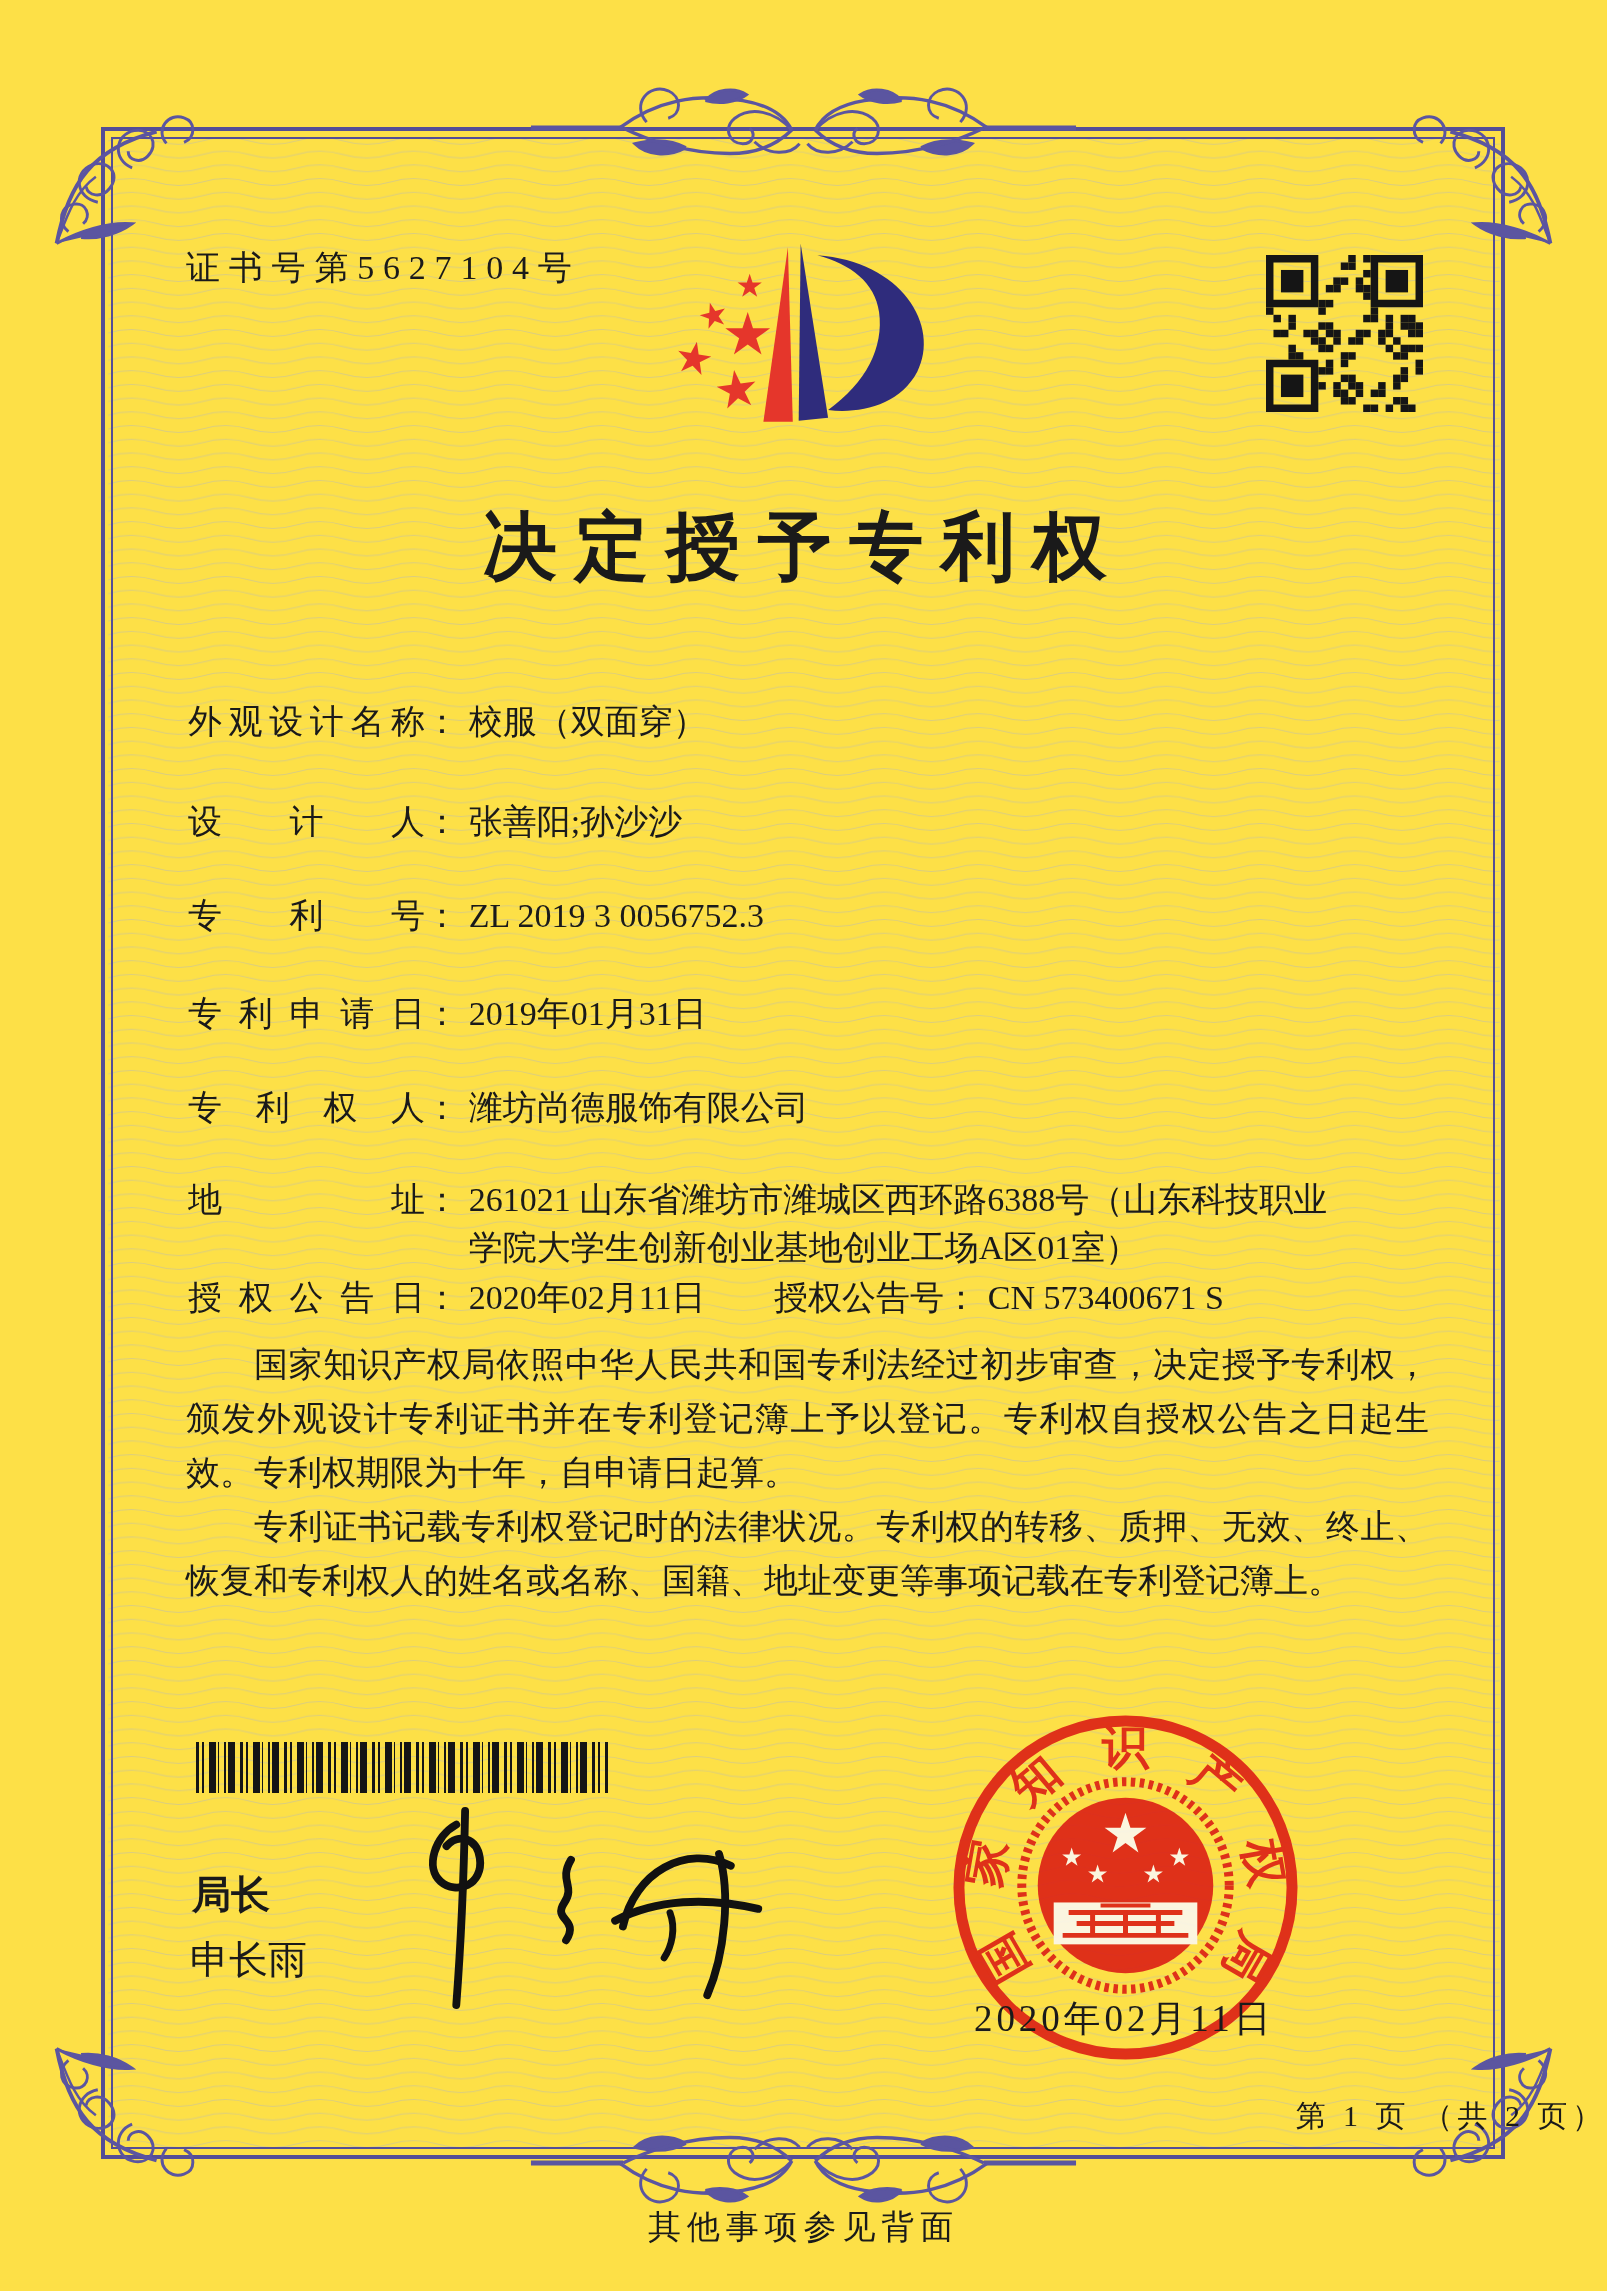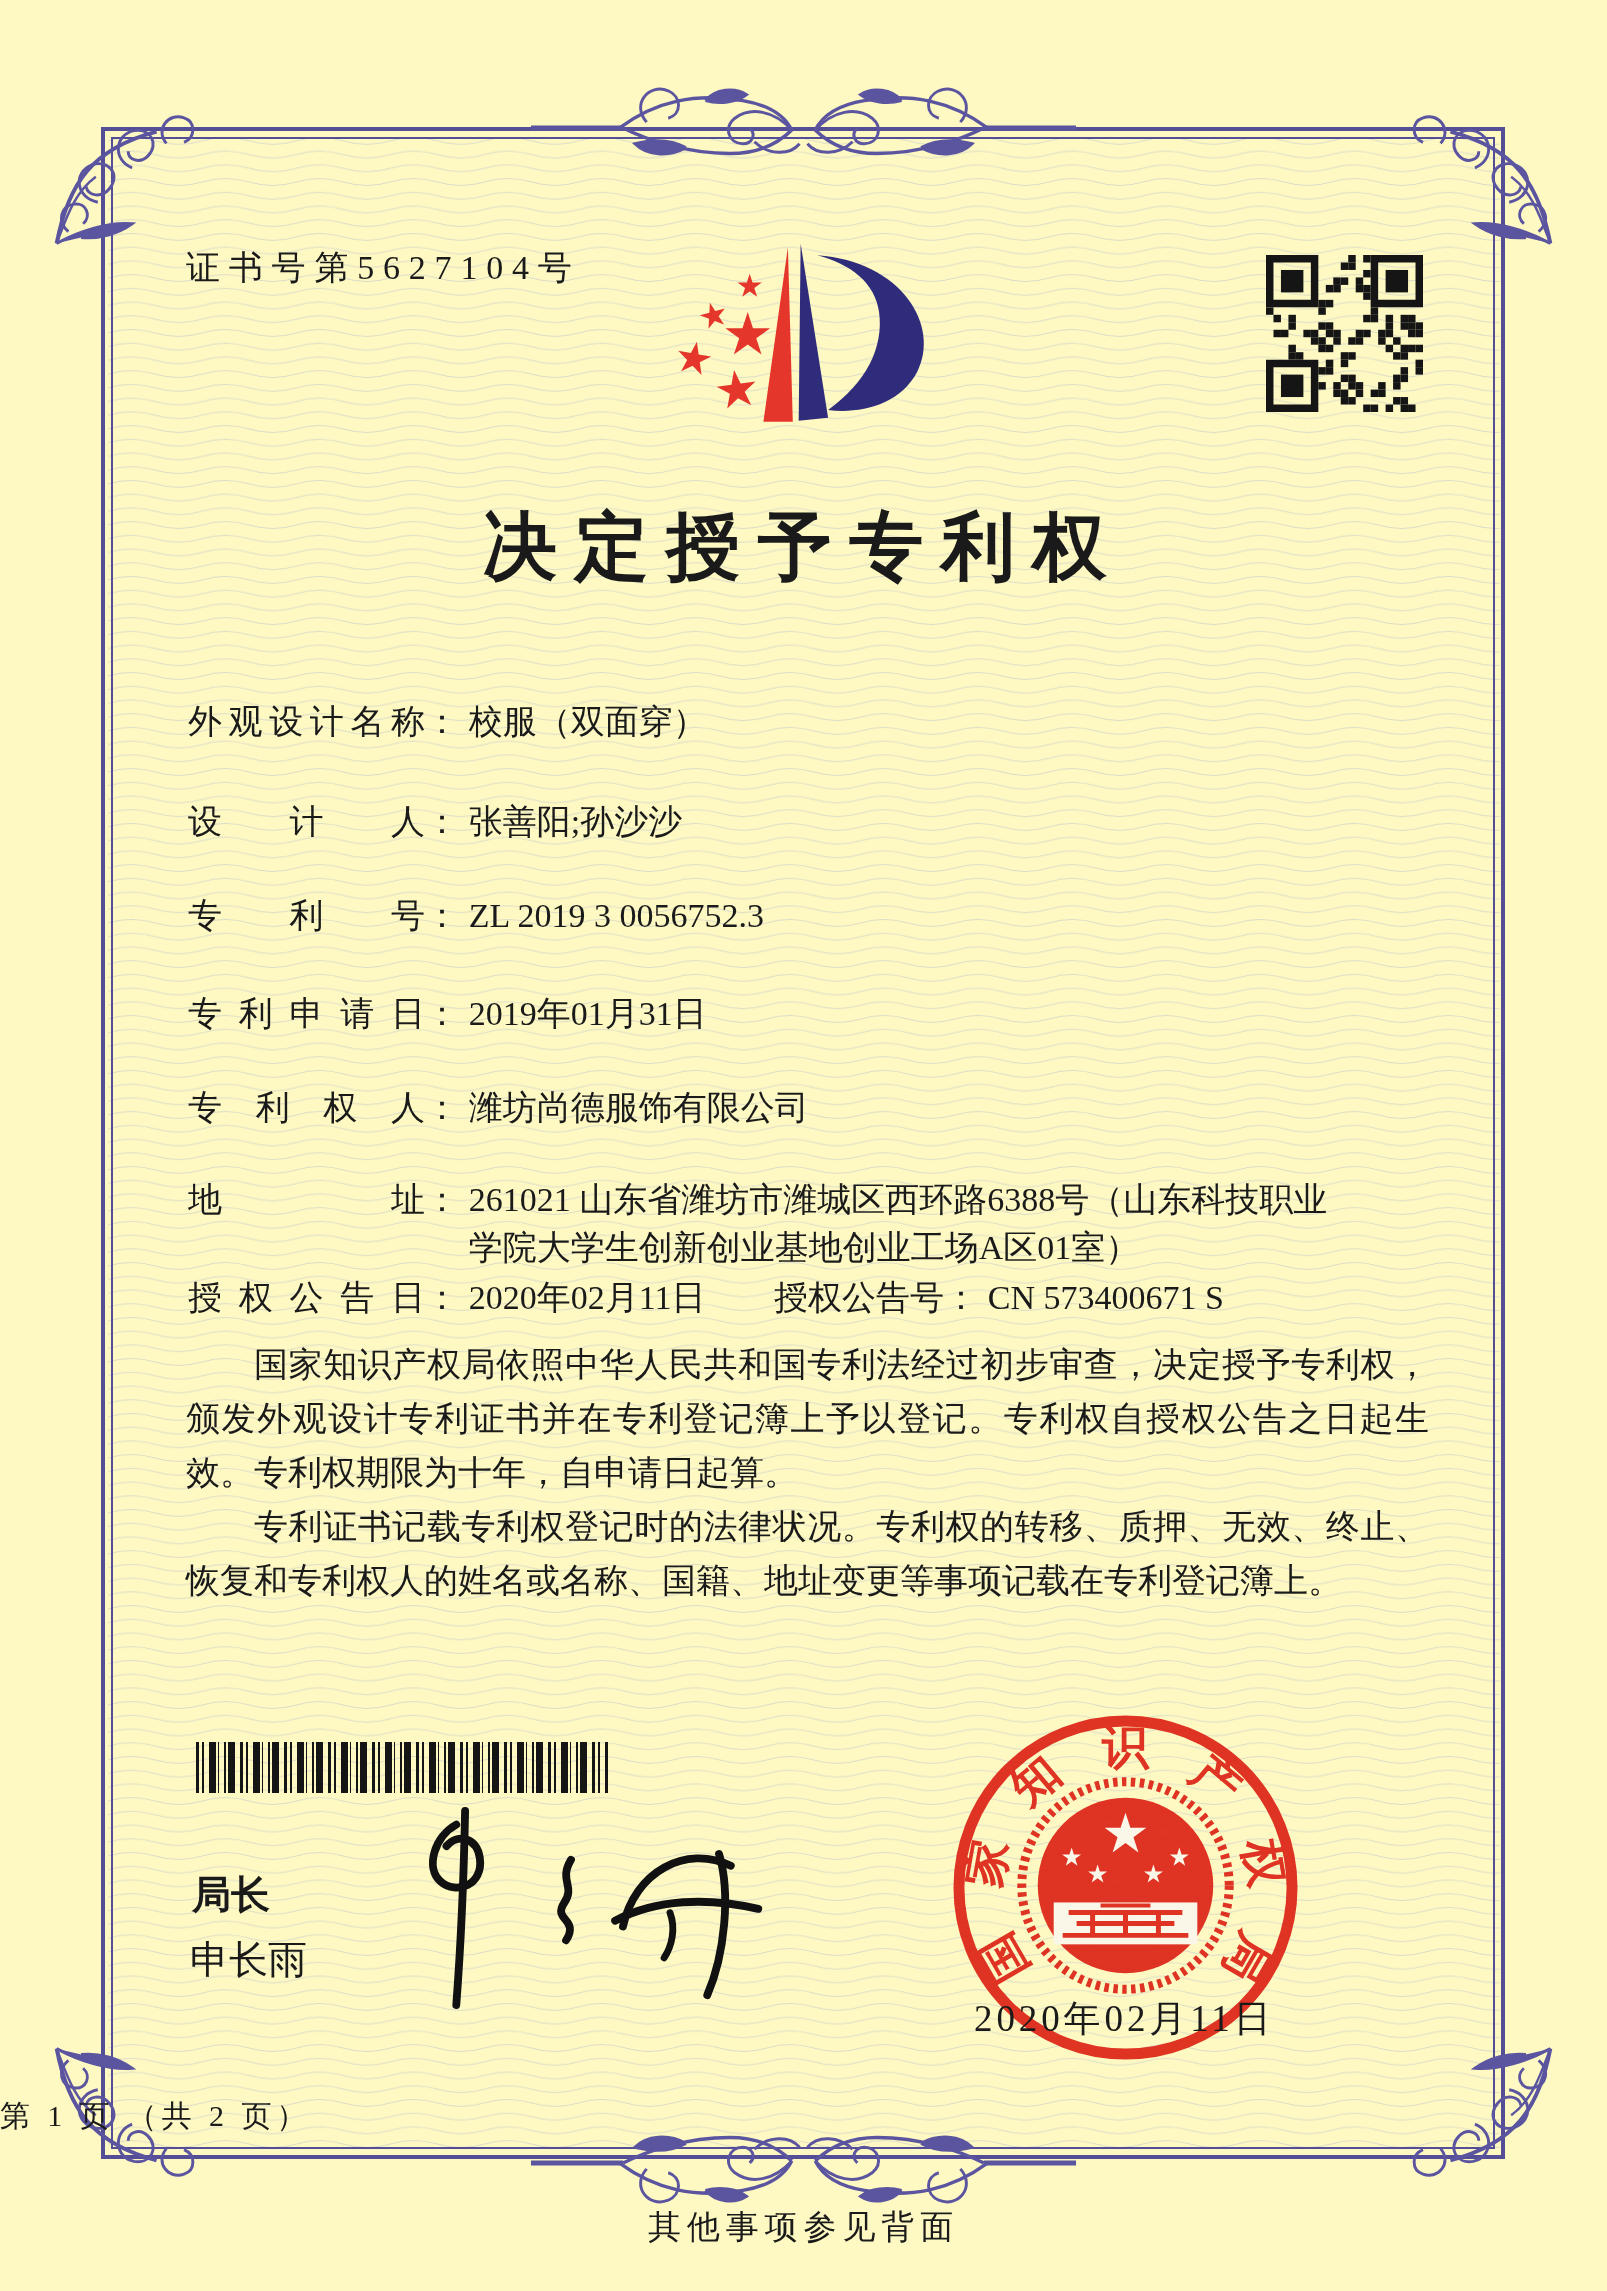--- a/index.html
+++ b/index.html
@@ -1,18 +1,18 @@
 <!DOCTYPE html>
 <html><head>
 <meta charset="utf-8">
 <style>
   html,body{margin:0;padding:0;background:#e8e4da;}
   .page{
     position:relative;width:1607px;height:2292px;margin:0 auto;
-    background:#fef9c3;overflow:hidden;
+    background:#fde047;overflow:hidden;
     font-family:"Liberation Serif","DejaVu Serif",serif;color:#1a1a1a;
   }
   
   .frame-outer{position:absolute;left:101px;top:127px;width:1396px;height:2024px;
     border:4.9px solid #544e96;z-index:2;}
   .frame-inner{position:absolute;left:5.9px;top:5.9px;right:5.9px;bottom:5.9px;border:2px solid #544e96;}
   .waves{position:absolute;left:108px;top:134px;width:1392px;height:2015px;z-index:1;}
   
   .orn{position:absolute;z-index:3;color:#5b55a0;}
   .orn svg{display:block;width:100%;height:100%;}
@@ -46,21 +46,21 @@
       #151515 0 2.9px,transparent 2.9px 5.9px,#151515 5.9px 7.8px,transparent 7.8px 12.7px,
       #151515 12.7px 19.6px,transparent 19.6px 21.6px,#151515 21.6px 23.5px,transparent 23.5px 28px,
       #151515 28px 30px,transparent 30px 32px,#151515 32px 39px,transparent 39px 44px);}
   .bureau-title{position:absolute;left:192px;top:1868px;font-size:39px;font-weight:bold;
     font-family:"Liberation Sans","DejaVu Sans",sans-serif;z-index:4;}
   .bureau-name{position:absolute;left:190px;top:1933px;font-size:39px;font-weight:normal;
     font-family:"Liberation Sans","DejaVu Sans",sans-serif;z-index:4;}
   .signature{position:absolute;left:370px;top:1803px;width:402px;height:225px;z-index:4;}
   .seal{position:absolute;left:941px;top:1703px;width:369px;height:369px;z-index:4;}
   .seal-date{position:absolute;left:974px;top:1994px;font-size:37px;letter-spacing:3.9px;z-index:5;}
-  .page-no{position:absolute;left:0;top:2096px;width:100%;text-align:left;font-size:30px;letter-spacing:4.9px;z-index:4;}
+  .page-no{position:absolute;left:0;top:2096px;width:100%;text-align:right;font-size:30px;letter-spacing:4.9px;z-index:4;}
   .back-note{position:absolute;left:0;top:2205px;width:100%;text-align:center;font-size:33px;letter-spacing:5.9px;z-index:4;font-family:Liberation Mono, monospace;}
 </style>
 </head>
 <body>
 
 <div class="page">
 
   <svg class="waves" viewBox="0 0 1420 2056" width="1392" height="2015">
     <defs>
       <pattern id="wv" width="96" height="14" patternUnits="userSpaceOnUse">

